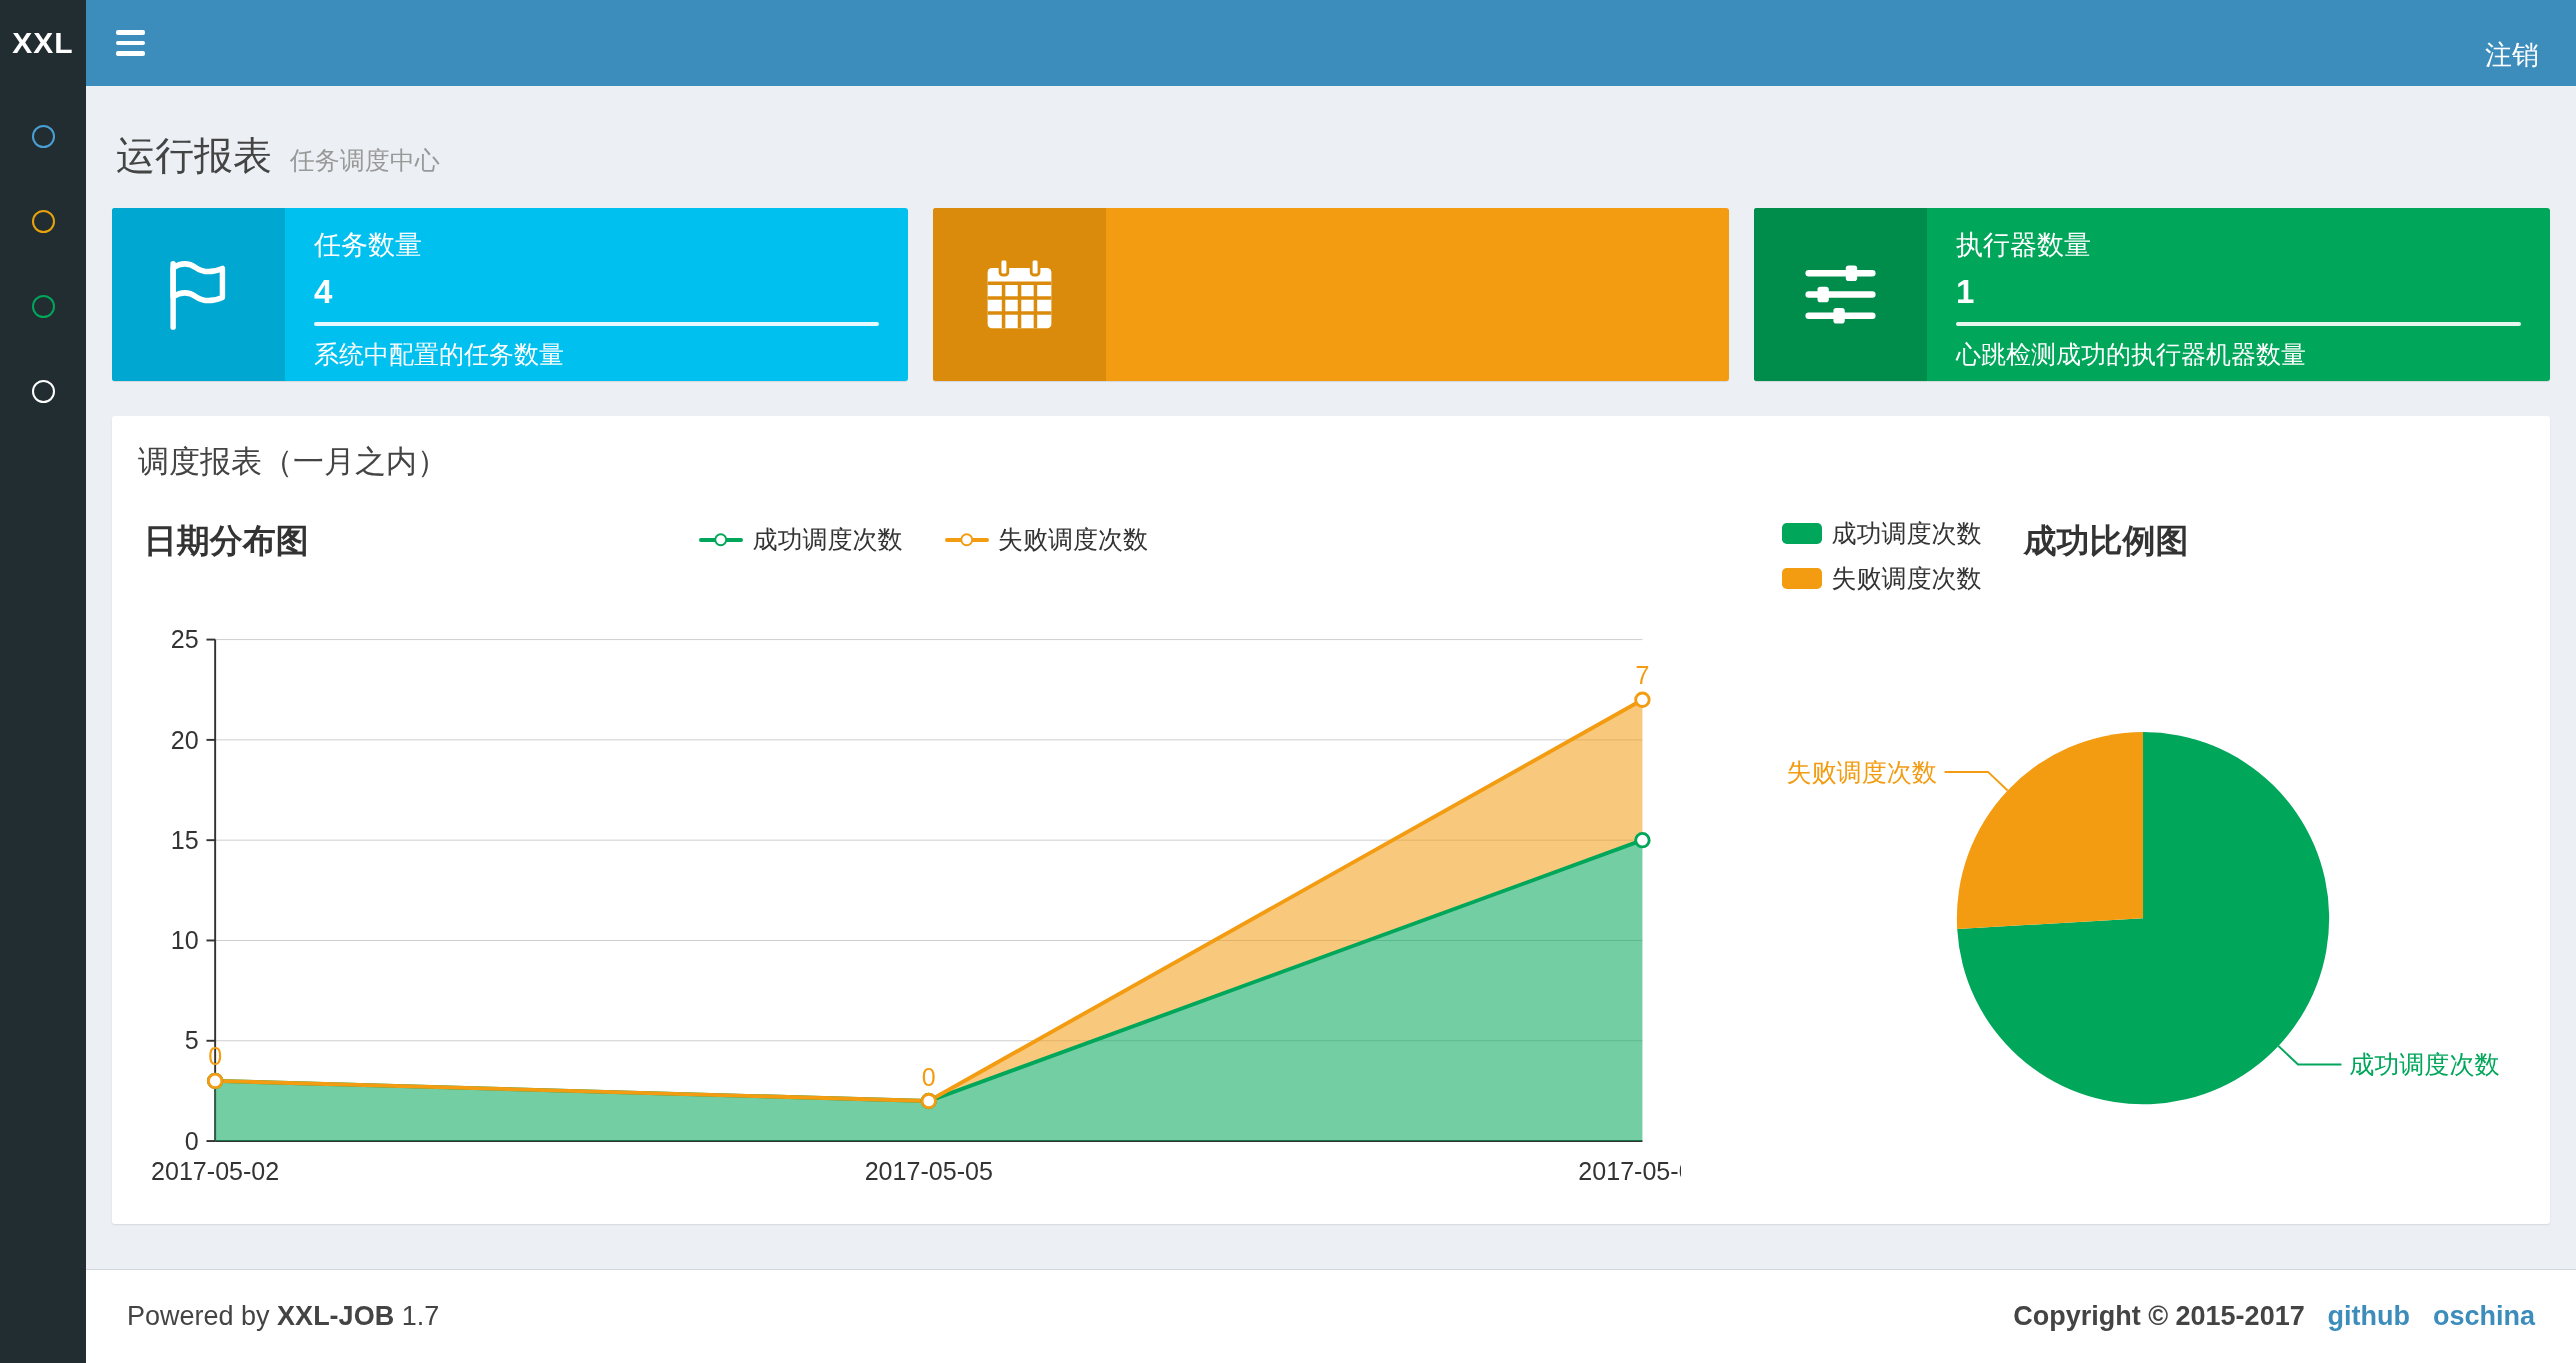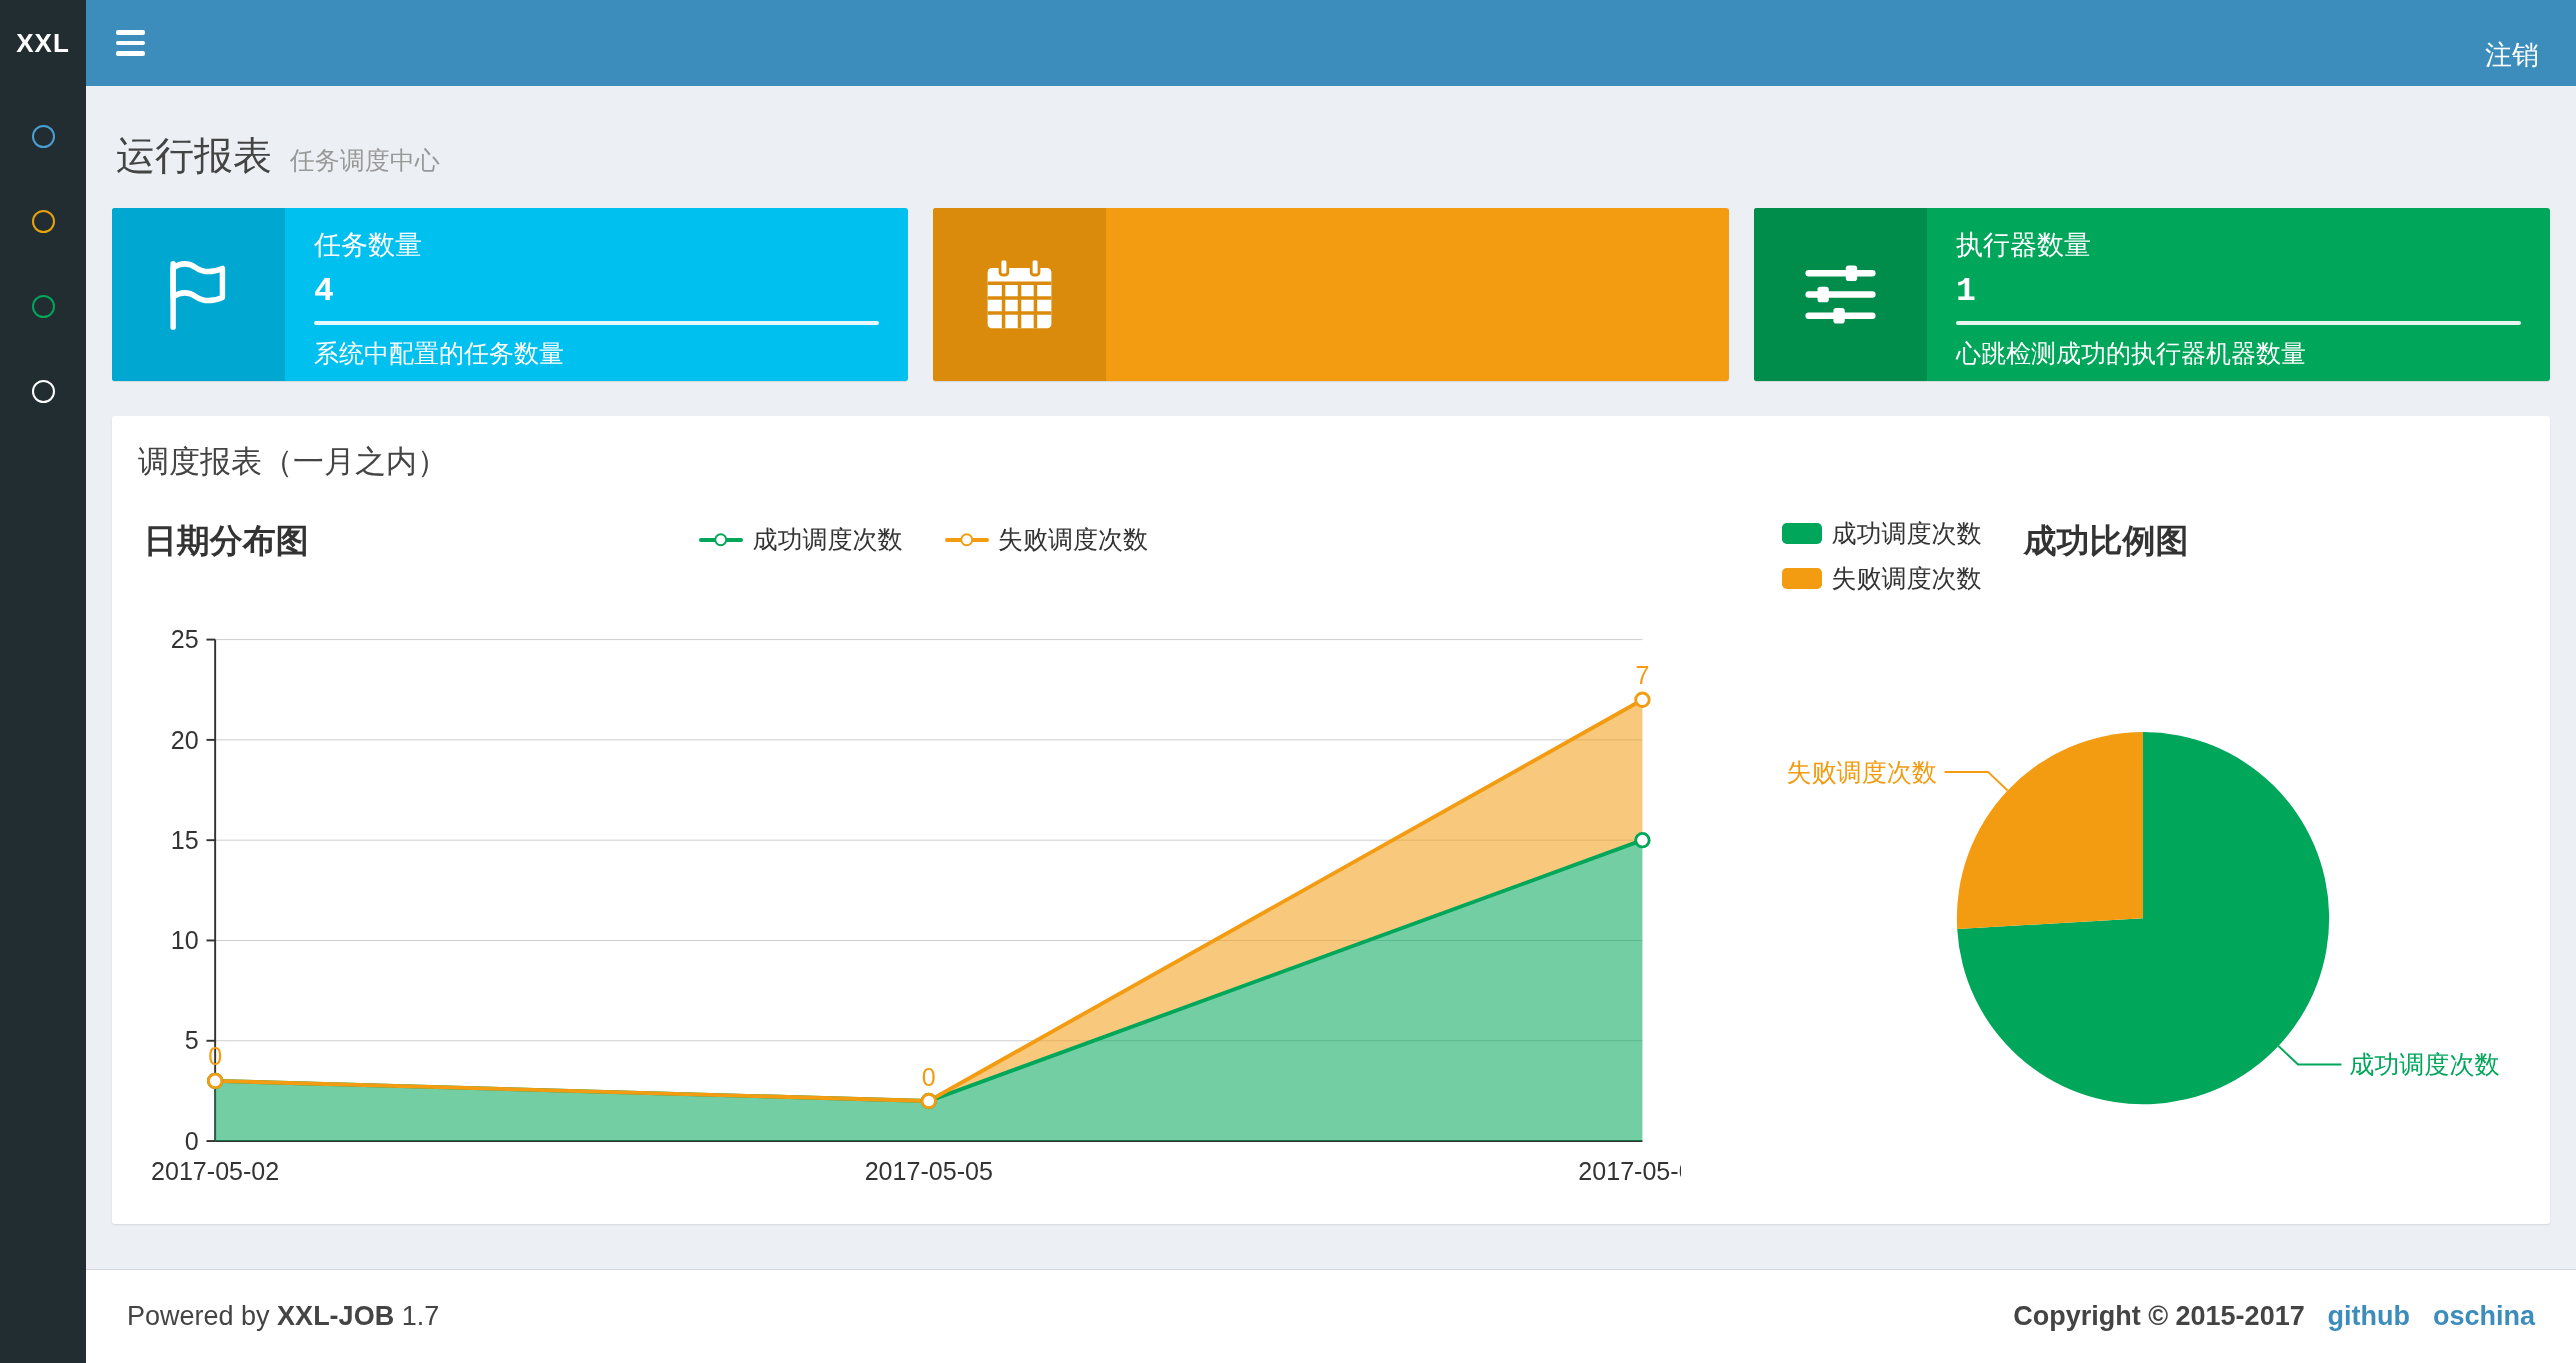--- a/index.html
+++ b/index.html
@@ -4,36 +4,36 @@
 <title>运行报表</title>
 <style>
   * { margin:0; padding:0; box-sizing:border-box; }
   html,body { width:2576px; height:1363px; }
   body {
     position:relative; background:#ecf0f5; overflow:hidden;
     font-family:"Liberation Sans","DejaVu Sans",sans-serif; color:#333;
   }
   
   .navbar { position:absolute; top:0; left:0; width:100%; height:86px; background:#3c8dbc; display:flex; align-items:stretch; z-index:5; }
-  .logo { width:86px; height:86px; background:#222d32; color:#fff; font-weight:bold; font-size:26px; letter-spacing:1px; display:flex; align-items:center; justify-content:center; cursor:pointer; }
+  .logo { width:86px; height:86px; background:#222d32; color:#fff; font-weight:bold; font-size:30px; letter-spacing:1px; display:flex; align-items:center; justify-content:center; cursor:pointer; }
   .toggle { width:89px; display:flex; flex-direction:column; align-items:center; justify-content:center; gap:5.8px; cursor:pointer; }
   .toggle span { display:block; width:29px; height:4.8px; background:#fff; border-radius:1.9px; }
   .nav-spacer { flex:1; }
   .logout { line-height:86px; padding:12px 37px; color:#fff; font-size:27px; cursor:pointer; }
   
   .sidebar { position:absolute; top:86px; left:0; bottom:0; width:86px; background:#222d32; padding-top:7.7px; }
   .side-item { height:85px; display:flex; align-items:center; justify-content:center; cursor:pointer; }
   .circle { width:23px; height:23px; border:2.9px solid #fff; border-radius:50%; display:block; }
   
   .content { position:absolute; left:86px; top:86px; right:0; bottom:94px; padding:8px 26px; overflow:hidden; }
   .content-header { padding:35px 0 25px 3.9px; }
   .page-title { display:inline; font-size:39px; font-weight:500; color:#444; }
   .page-subtitle { font-size:25px; color:#999; margin-left:13.5px; }
   
-  .info-row { display:flex; gap:25px;font-family:Liberation Mono, monospace; }
+  .info-row { display:flex; gap:25px; }
   .info-box { flex:1; height:173px; display:flex; color:#fff; border-radius:2.9px; overflow:hidden; box-shadow:0 1px 1px rgba(0,0,0,.1); }
   .info-icon { flex:0 0 173px; width:173px; display:flex; align-items:center; justify-content:center; }
   .info-content { flex:1; padding:19px 29px 0 29px; }
   .info-label { font-size:27px; }
   .info-value { font-size:33px; font-weight:bold; margin:9.6px 0 11.6px; }
   .info-line { height:3.9px; background:rgba(255,255,255,.9); margin-bottom:11.6px; border-radius:1.9px; }
   .info-desc { font-size:25px; }
   
   .panel { margin-top:35px; background:#fff; border-radius:2.9px; box-shadow:0 1px 1.9px rgba(0,0,0,.1); }
   .panel-header { padding:25px 26px 19px; font-size:31px; color:#444; }

